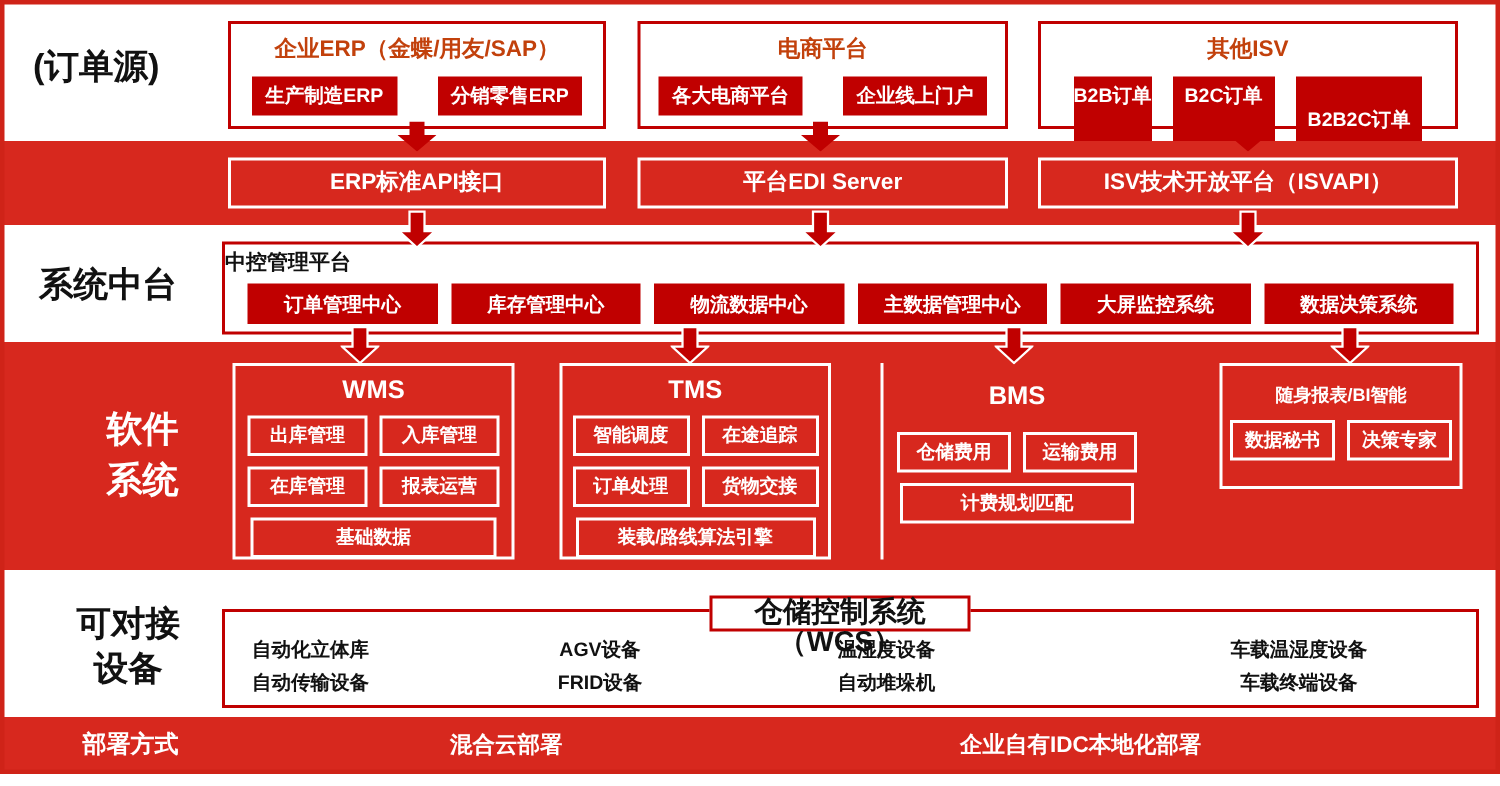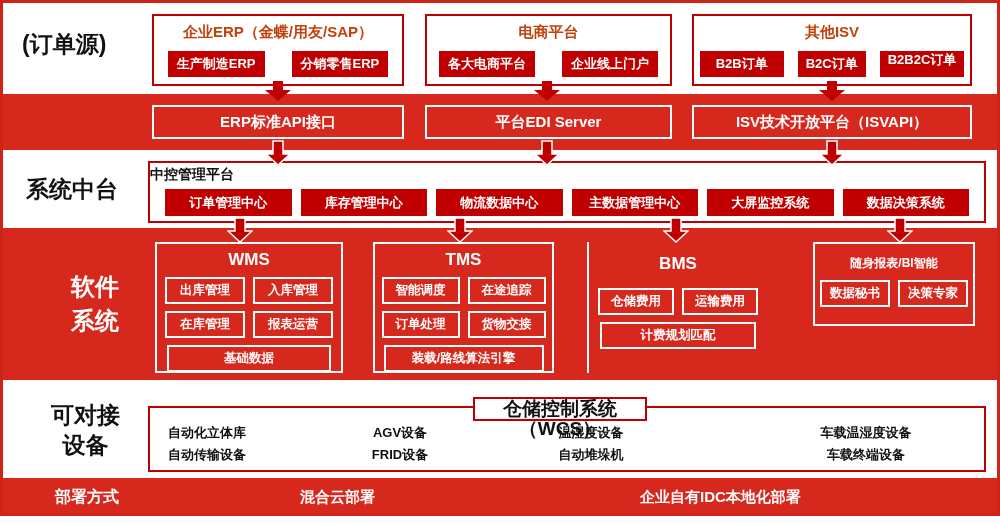--- a/index.html
+++ b/index.html
@@ -68,23 +68,23 @@
       <div class="ttl">电商平台</div>
       <div class="pillrow">
         <div class="pill">各大电商平台</div>
         <div class="pill">企业线上门户</div>
       </div>
     </div>
 
     <div class="srcbox" style="left:692px;top:11px;width:280px;height:72px">
       <div class="ttl">其他ISV</div>
       <div class="pillrow" style="gap:14px">
-        <div class="pill" style="padding:4px 16px">B2B订单</div>
+        <div class="pill" style="padding:4px 0">B2B订单</div>
         <div class="pill" style="padding:4px 8px">B2C订单</div>
-        <div class="pill" style="padding:0 8px">B2B2C订单</div>
+        <div class="pill" style="padding:20px 8px">B2B2C订单</div>
       </div>
     </div>
   </div>
 
   <div class="row r2">
     <div class="ifbox" style="left:152px;width:248px">ERP标准API接口</div>
     <div class="ifbox" style="left:425px;width:243px">平台EDI Server</div>
     <div class="ifbox" style="left:692px;width:276px">ISV技术开放平台（ISVAPI）</div>
   </div>
 

